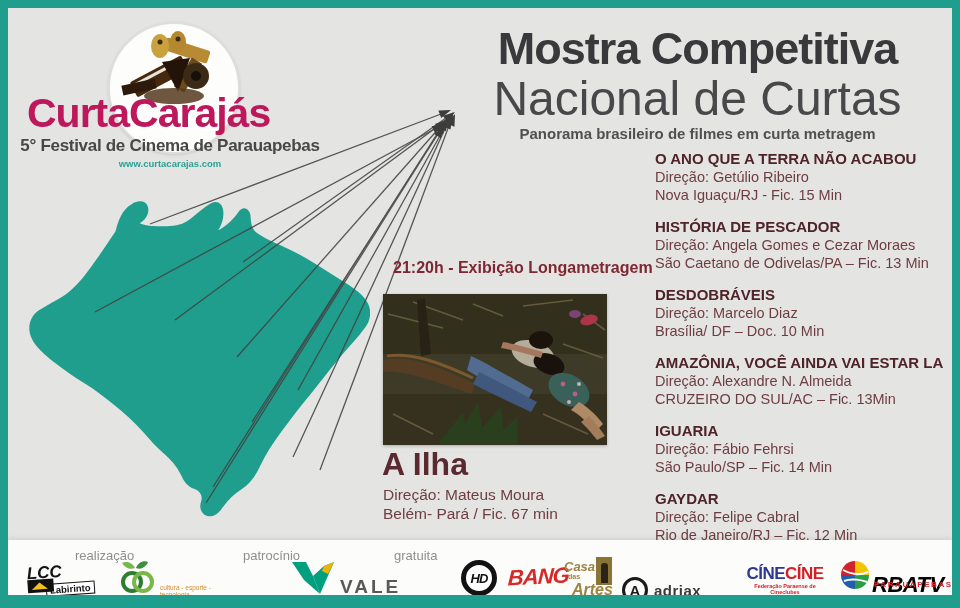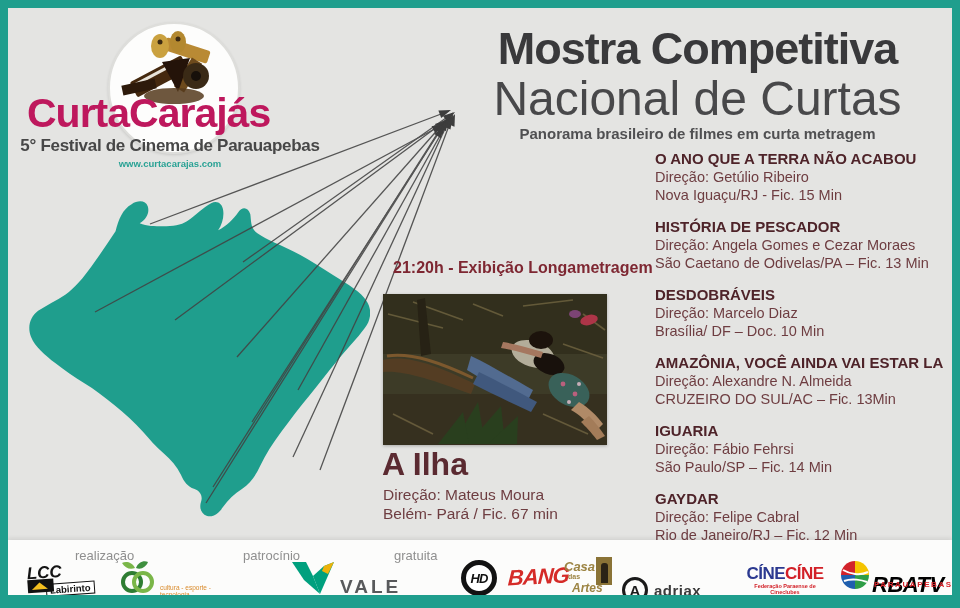--- a/index.html
+++ b/index.html
@@ -73,21 +73,21 @@
            display:flex;align-items:center;justify-content:center;}
   .hd-txt{font-size:13px;font-weight:900;font-style:italic;color:#121212;letter-spacing:-1px;}
 
   .logo-bang{position:absolute;left:500px;top:24px;font-size:22px;font-weight:900;
              font-style:italic;color:#d52b28;transform:skewX(-6deg) rotate(-3deg);
              letter-spacing:-1px;}
 
   .logo-casa{position:absolute;left:556px;top:17px;width:54px;height:40px;color:#9c8443;}
   .casa-l1{position:absolute;left:0;top:2px;font-size:13px;font-style:italic;font-weight:700;}
   .casa-l2{position:absolute;left:4px;top:16px;font-size:7px;font-weight:700;}
-  .casa-l3{position:absolute;left:8px;top:24px;font-size:12px;font-style:italic;font-weight:700;}
+  .casa-l3{position:absolute;left:8px;top:24px;font-size:16px;font-style:italic;font-weight:700;}
   .casa-fig{position:absolute;left:32px;top:0;width:16px;height:28px;background:#8a7336;}
   .casa-figman{position:absolute;left:37px;top:6px;width:7px;height:20px;background:#2a2316;
                border-radius:3px 3px 0 0;}
 
   .logo-adriax{position:absolute;left:614px;top:24px;display:flex;align-items:center;}
   .adx-circle{width:26px;height:26px;border-radius:50%;border:3px solid #1a1a1a;
               box-sizing:border-box;display:flex;align-items:center;justify-content:center;
               margin-right:6px;}
   .adx-a{font-size:15px;font-weight:900;color:#1a1a1a;line-height:15px;}
   .adx-name{font-size:15px;font-weight:600;color:#3a3a3a;letter-spacing:.5px;}

